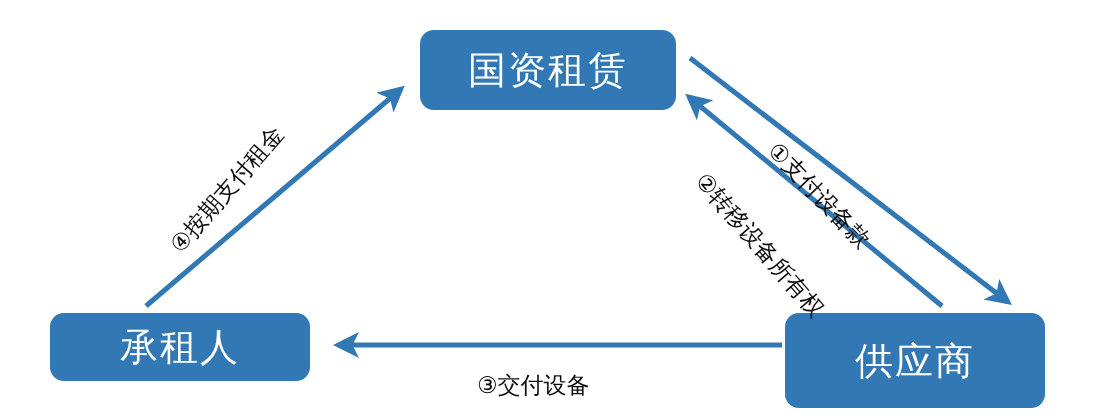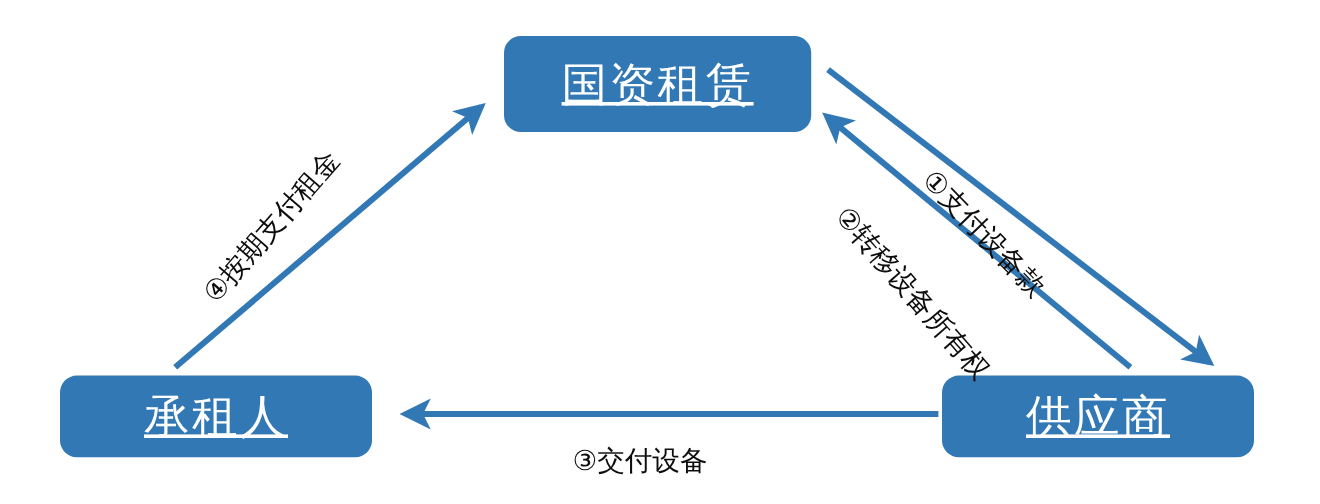--- a/index.html
+++ b/index.html
@@ -25,25 +25,24 @@
     justify-content: center;
     background: #3178B4;
     border-radius: 14px;
     color: #ffffff;
     font-size: 38px;
     letter-spacing: 2px;
     line-height: 1;
     font-family: "DejaVu Sans", "Liberation Sans", sans-serif;
     box-sizing: border-box;
     user-select: none;
-    text-decoration: underline;
   }
   #node-lessor   { left: 420px; top: 30px;  width: 256px; height: 80px; }
   #node-lessee   { left: 50px;  top: 313px; width: 260px; height: 68px; }
-  #node-supplier { left: 785px; top: 313px; width: 260px; height: 68px; }
+  #node-supplier { left: 785px; top: 313px; width: 260px; height: 95px; }
 
   .svg-layer {
     position: absolute;
     left: 0;
     top: 0;
     width: 1100px;
     height: 420px;
   }
   .edge-label {
     position: absolute;

